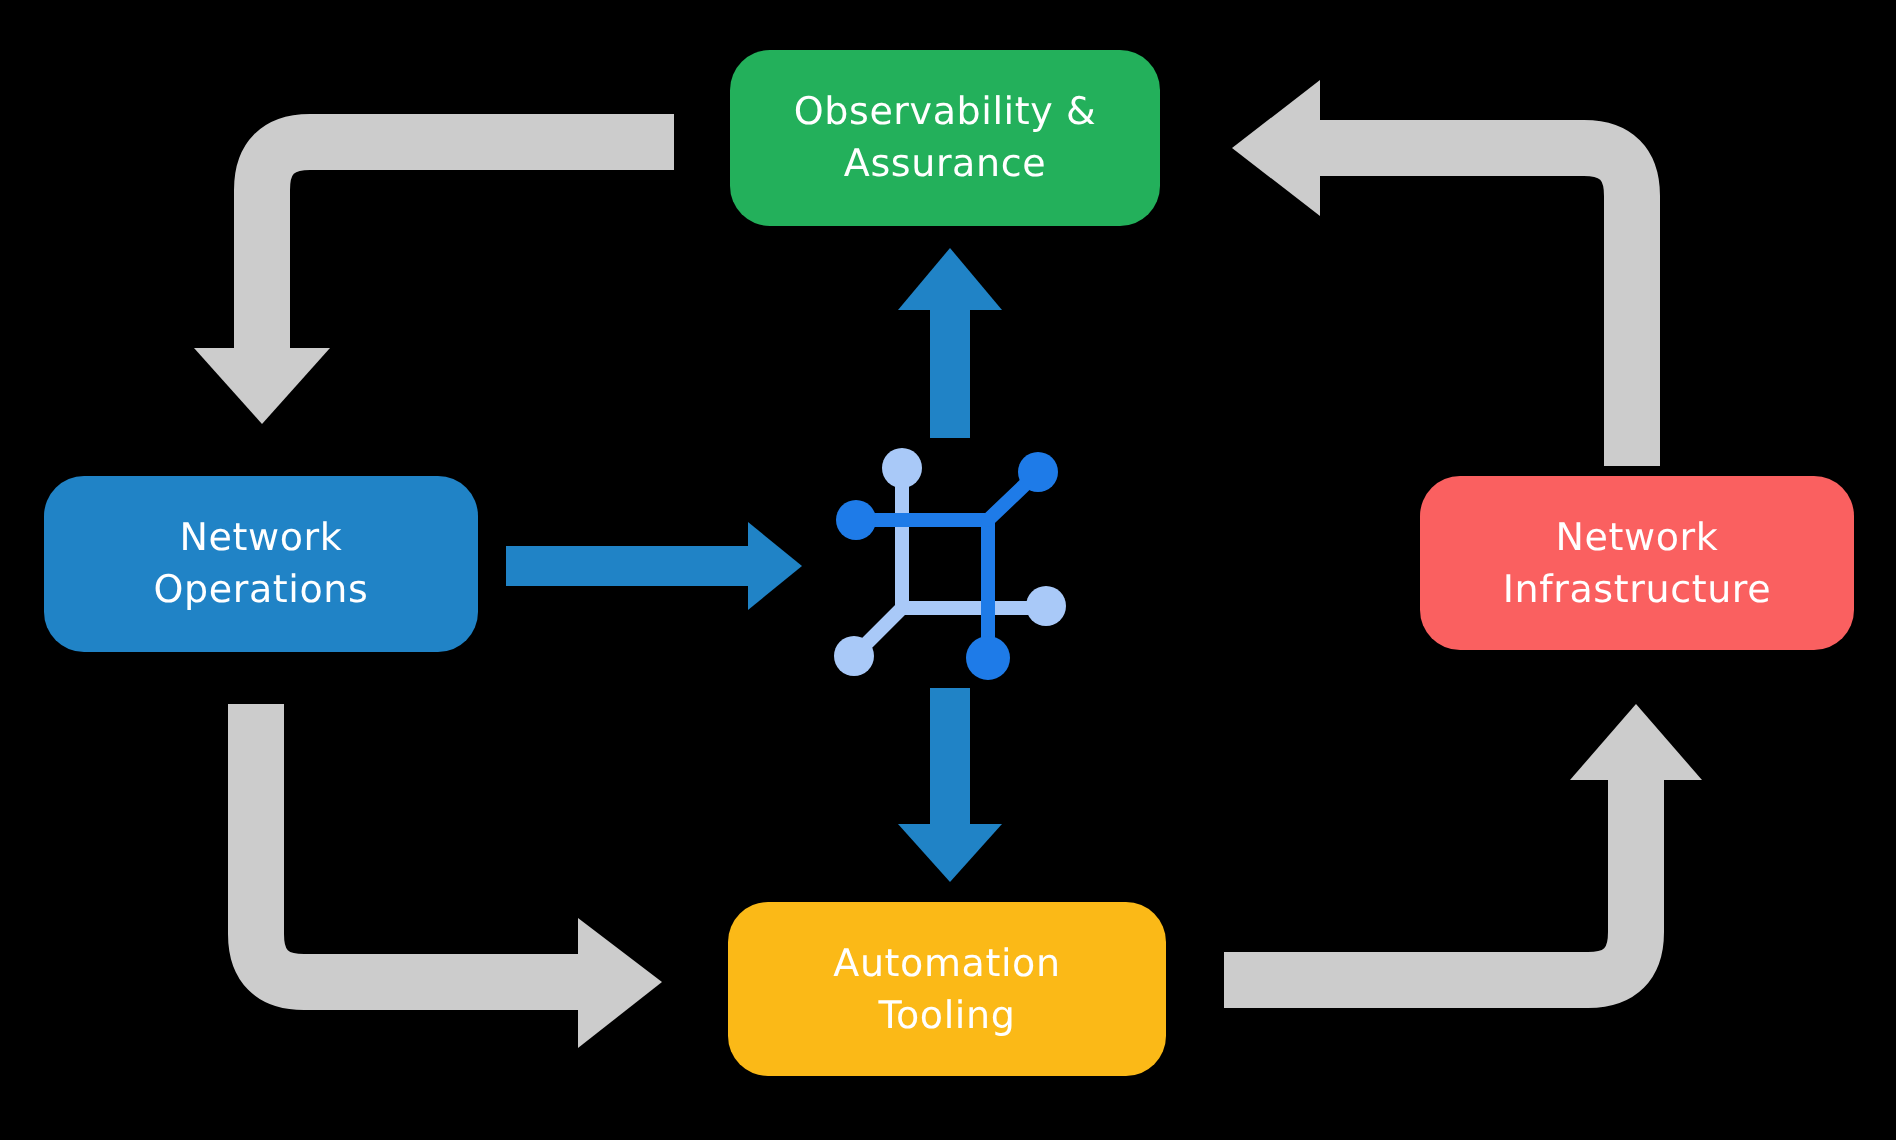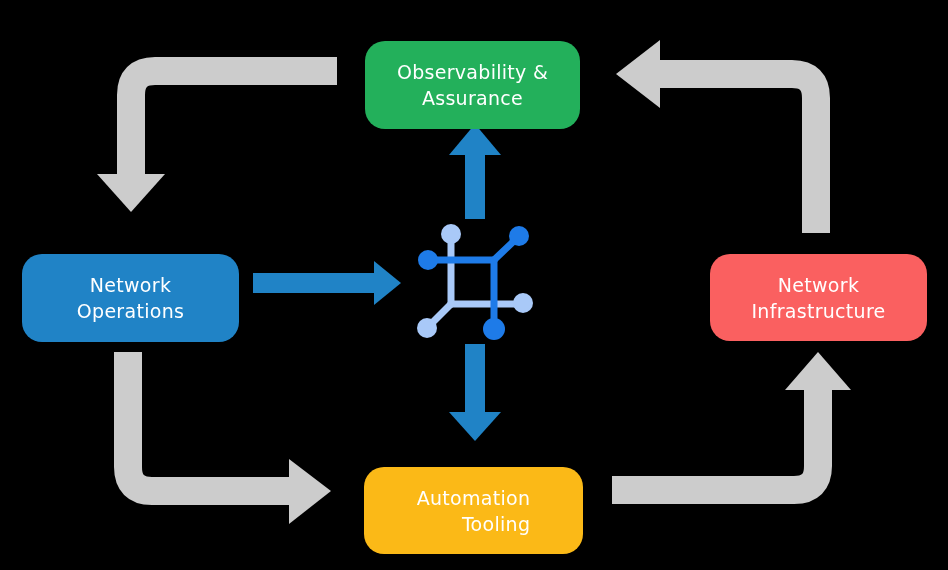--- a/index.html
+++ b/index.html
@@ -20,33 +20,32 @@
   .icon-light-line{fill:none;stroke:var(--icon-light,#A9C9F8);stroke-width:7;stroke-linecap:round;}
   .icon-light-dot{fill:var(--icon-light,#A9C9F8);}
   .icon-bright-line{fill:none;stroke:var(--icon-bright,#1E7BE8);stroke-width:7;stroke-linecap:round;}
   .icon-bright-dot{fill:var(--icon-bright,#1E7BE8);}
 
   .node{
     position:absolute;
     border-radius:20px;
     display:flex;align-items:center;justify-content:center;
     text-align:center;
-    margin-top:16px;
   }
   .node-label{
     color:var(--text,#fff);
     font-size:19px;line-height:26px;
     letter-spacing:.3px;
     white-space:pre-line;
     font-weight:500;
   }
   #node-observability{left:365px;top:25px;width:215px;height:88px;background:var(--green,#23B05B);}
   #node-network-operations{left:22px;top:238px;width:217px;height:88px;background:var(--blue,#2083C6);}
   #node-network-infrastructure{left:710px;top:238px;width:217px;height:87px;background:var(--red,#FA6060);}
-  #node-automation-tooling{left:364px;top:451px;width:219px;height:87px;background:var(--yellow,#FBB917);text-align:right;}
+  #node-automation-tooling{left:364px;top:451px;width:219px;height:87px;background:var(--yellow,#FBB917);}
 </style>
 </head>
 <body>
 
 <div id="stage">
 
   <svg id="arrow-layer" width="948" height="570" viewBox="0 0 948 570" xmlns="http://www.w3.org/2000/svg">
 
     <g>
       <path class="gray-shaft" d="M 337 71 L 155 71 Q 131 71 131 95 L 131 176"></path>

